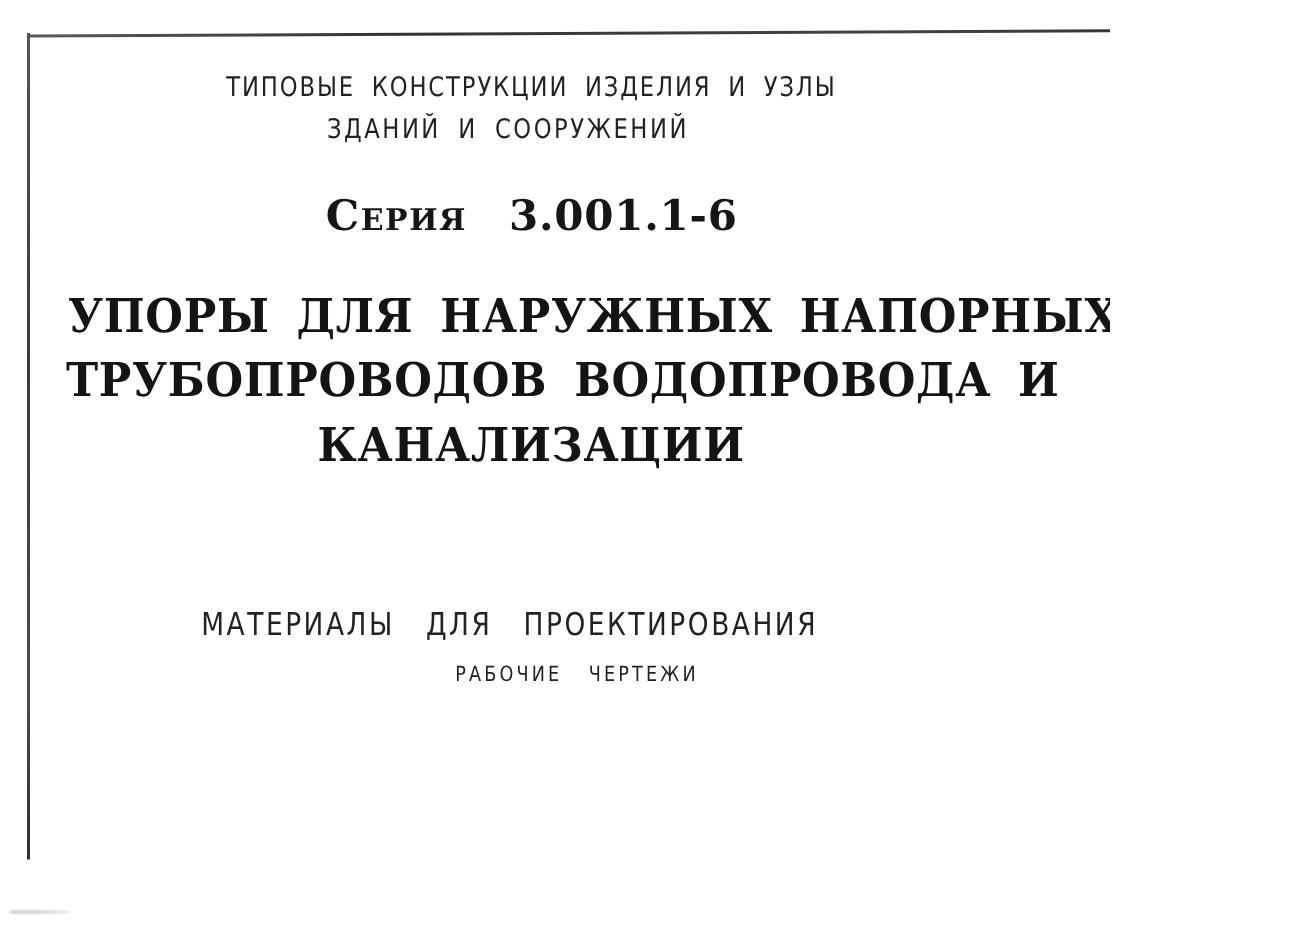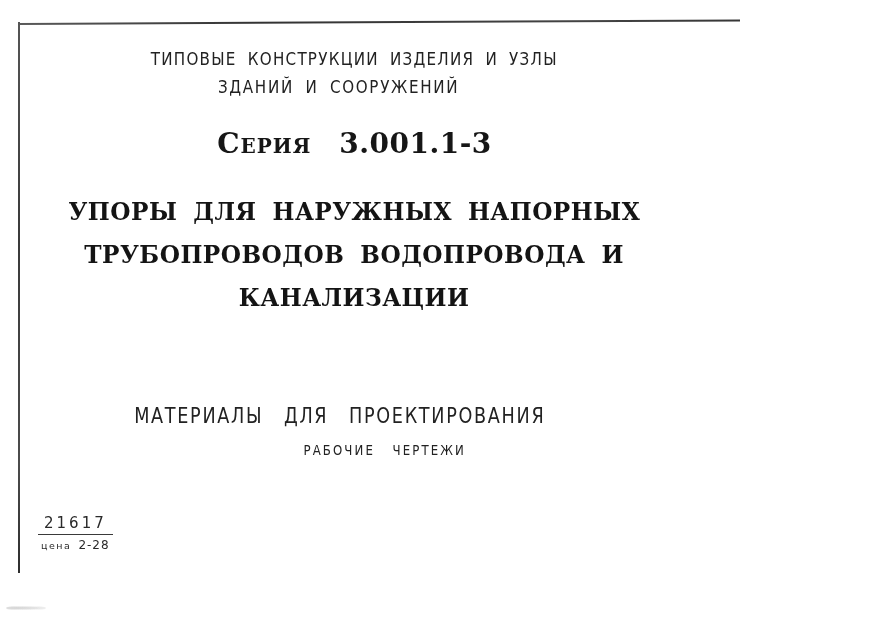--- a/index.html
+++ b/index.html
@@ -75,21 +75,21 @@
     font-size: 28px;
     color: #161616;
   }
   .series .label { font-variant: small-caps; letter-spacing: 1px; text-align: right; }
   .series .number { margin-left: 28px; letter-spacing: 0.5px; }
 
   .doc-title {
     position: absolute; top: 190px; width: 100%;
     font-family: "DejaVu Serif", serif;
     font-weight: bold;
-    font-size: 25px;
+    font-size: 31px;
     line-height: 43px;
     color: #141414;
     word-spacing: 8px;
     letter-spacing: 0.5px;
   }
   .doc-title .tline { display: block; }
   .doc-title .squeeze { display: inline-block; transform: scaleX(0.93); white-space: nowrap; }
 
   .subtitle { position: absolute; top: 404px; width: 100%; }
   .subtitle .line1 { font-size: 21px; letter-spacing: 2px; word-spacing: 16px; margin-right: 30px; }
@@ -130,38 +130,32 @@
   <div class="scan-smudge"></div>
 
   <div class="content">
 
     <div class="category draft">
       <div class="line1"><span class="condense">ТИПОВЫЕ КОНСТРУКЦИИ ИЗДЕЛИЯ И УЗЛЫ</span></div>
       <div class="line2"><span class="condense">ЗДАНИЙ И СООРУЖЕНИЙ</span></div>
     </div>
 
     <div class="series">
-      <span class="label">Серия</span><span class="number">3.001.1-3</span>
+      <span class="label">Серия</span><span class="number">3.001.1-6</span>
     </div>
 
     <h1 class="doc-title">
       <span class="tline"><span class="squeeze">УПОРЫ ДЛЯ НАРУЖНЫХ  НАПОРНЫХ</span></span>
       <span class="tline"><span class="squeeze">ТРУБОПРОВОДОВ  ВОДОПРОВОДА  И</span></span>
       <span class="tline"><span class="squeeze">КАНАЛИЗАЦИИ</span></span>
     </h1>
 
     <div class="subtitle draft">
       <div class="line1"><span class="condense">МАТЕРИАЛЫ ДЛЯ ПРОЕКТИРОВАНИЯ</span></div>
       <div class="line2"><span class="condense">РАБОЧИЕ ЧЕРТЕЖИ</span></div>
     </div>
 
   </div>
 
-  <div class="stamp draft">
-    <div class="number">21617</div>
-    <div class="price">
-      <span class="plabel">цена</span><span>2-28</span>
-    </div>
-  </div>
 
   <div class="watermark">gbi22.ru</div>
 
 </div>
 
 </body></html>

